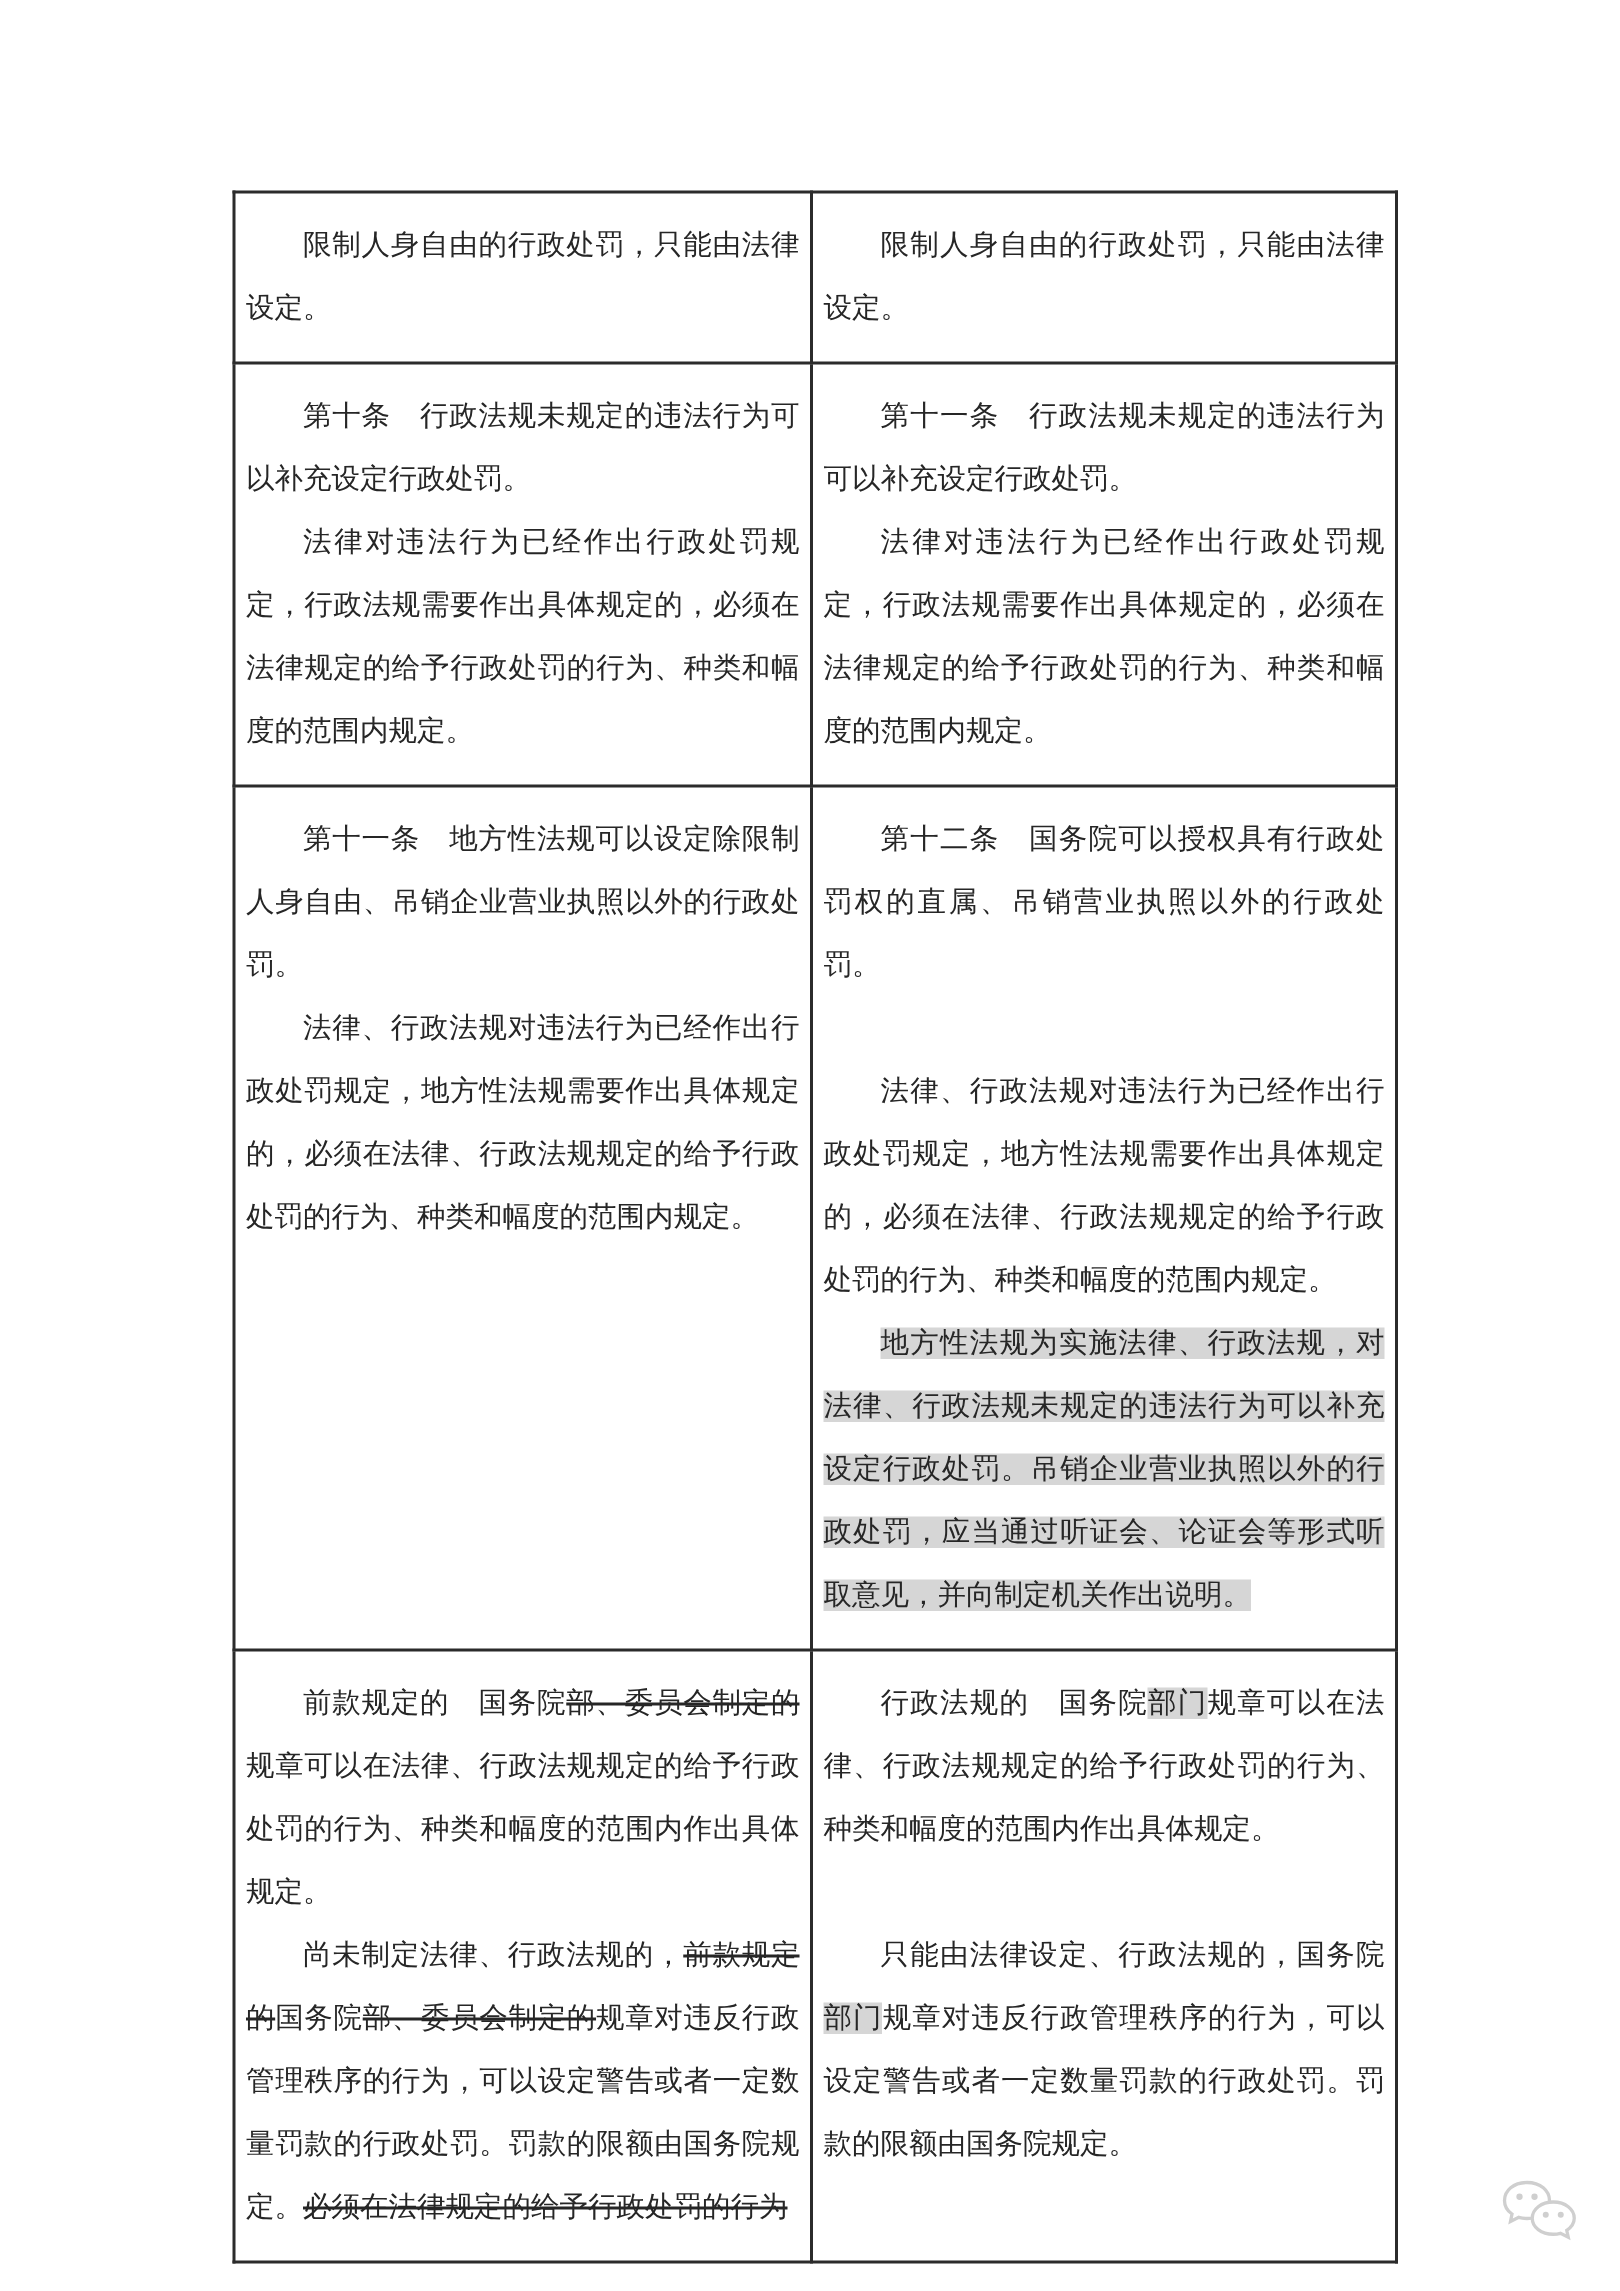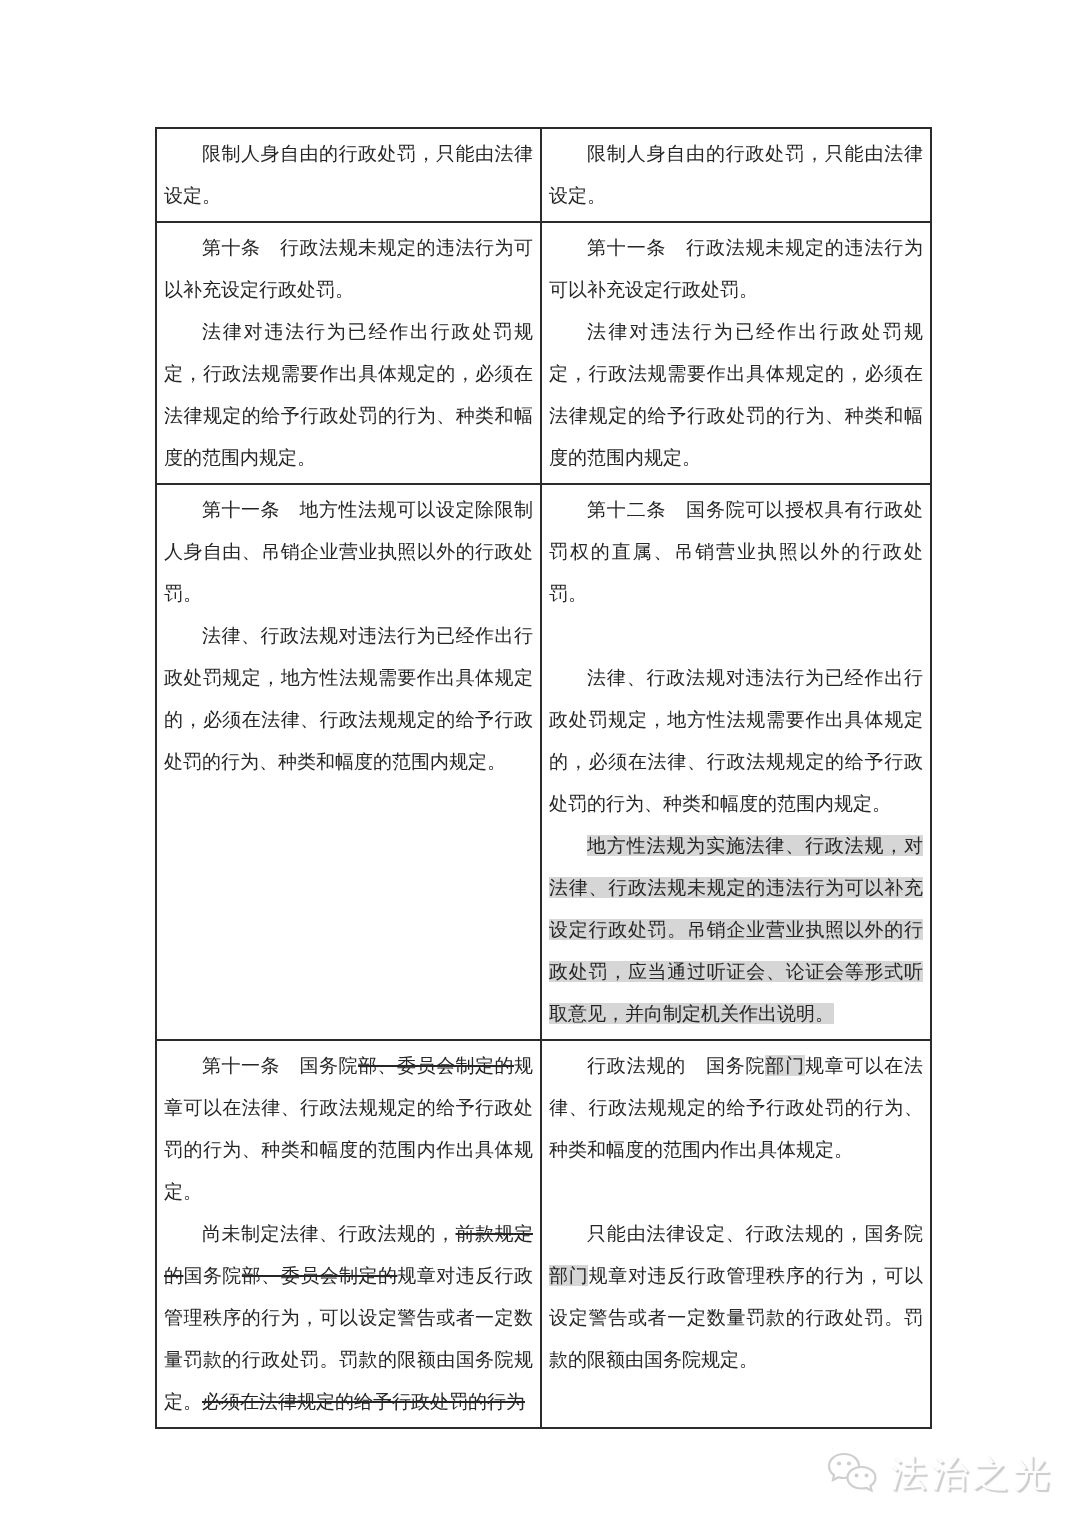--- a/index.html
+++ b/index.html
@@ -20,21 +20,21 @@
   table.compare{
     position:absolute;left:155px;top:127px;
     border-collapse:collapse;table-layout:fixed;
     width:775px;
   }
   table.compare col.c-left{width:385px;}
   table.compare col.c-right{width:390px;}
   table.compare td{
     border:2px solid var(--border);
     vertical-align:top;
-    padding:4px 7px;
+    padding:14px 7px;
   }
   td p{
     margin:0;
     font-size:19px;
     line-height:42px;
     text-align:justify;
     text-justify:inter-character;
     text-indent:38px;
     word-break:normal;
   }
@@ -89,21 +89,21 @@
         </td>
         <td>
           <p><span>第十二条　国务院可以授权具有行政处罚权的直属、吊销营业执照以外的行政处罚。</span></p>
           <p class="blank"></p>
           <p><span>法律、行政法规对违法行为已经作出行政处罚规定，地方性法规需要作出具体规定的，必须在法律、行政法规规定的给予行政处罚的行为、种类和幅度的范围内规定。</span></p>
           <p><span class="hl">地方性法规为实施法律、行政法规，对法律、行政法规未规定的违法行为可以补充设定行政处罚。吊销企业营业执照以外的行政处罚，应当通过听证会、论证会等形式听取意见，并向制定机关作出说明。</span></p>
         </td>
       </tr>
       <tr>
         <td>
-          <p><span>第十一条　国务院</span><span class="strike">部、委员会制定的</span><span>规章可以在法律、行政法规规定的给予行政处罚的行为、种类和幅度的范围内作出具体规定。</span></p>
+          <p><span>前款规定的　国务院</span><span class="strike">部、委员会制定的</span><span>规章可以在法律、行政法规规定的给予行政处罚的行为、种类和幅度的范围内作出具体规定。</span></p>
           <p><span>尚未制定法律、行政法规的，</span><span class="strike">前款规定的</span><span>国务院</span><span class="strike">部、委员会制定的</span><span>规章对违反行政管理秩序的行为，可以设定警告或者一定数量罚款的行政处罚。罚款的限额由国务院规定。</span><span class="strike">必须在法律规定的给予行政处罚的行为</span></p>
         </td>
         <td>
           <p><span>行政法规的　国务院</span><span class="hl">部门</span><span>规章可以在法律、行政法规规定的给予行政处罚的行为、种类和幅度的范围内作出具体规定。</span></p>
           <p class="blank"></p>
           <p><span>只能由法律设定、行政法规的，国务院</span><span class="hl">部门</span><span>规章对违反行政管理秩序的行为，可以设定警告或者一定数量罚款的行政处罚。罚款的限额由国务院规定。</span></p>
         </td>
       </tr>
     </tbody>
 </table>
@@ -116,14 +116,13 @@
         <path d="M37.5 17 C29.5 17 23.5 21.8 23.5 27.8 C23.5 33.8 29.5 38.5 37.5 38.5 C39.2 38.5 40.8 38.3 42.3 37.9 L47.5 40.5 L46.5 35.9 C49.3 34 51.5 31.1 51.5 27.8 C51.5 21.8 45.5 17 37.5 17 Z"></path>
       </g>
       <g fill="#cfcfcf" stroke="none">
         <circle cx="15" cy="13.5" r="2.1"></circle>
         <circle cx="25" cy="13.5" r="2.1"></circle>
         <circle cx="32.5" cy="25.5" r="2"></circle>
         <circle cx="42.5" cy="25.5" r="2"></circle>
       </g>
     </svg>
   </span>
-  <span class="wm-text">法治之光</span>
 </div>
 
 </body></html>

